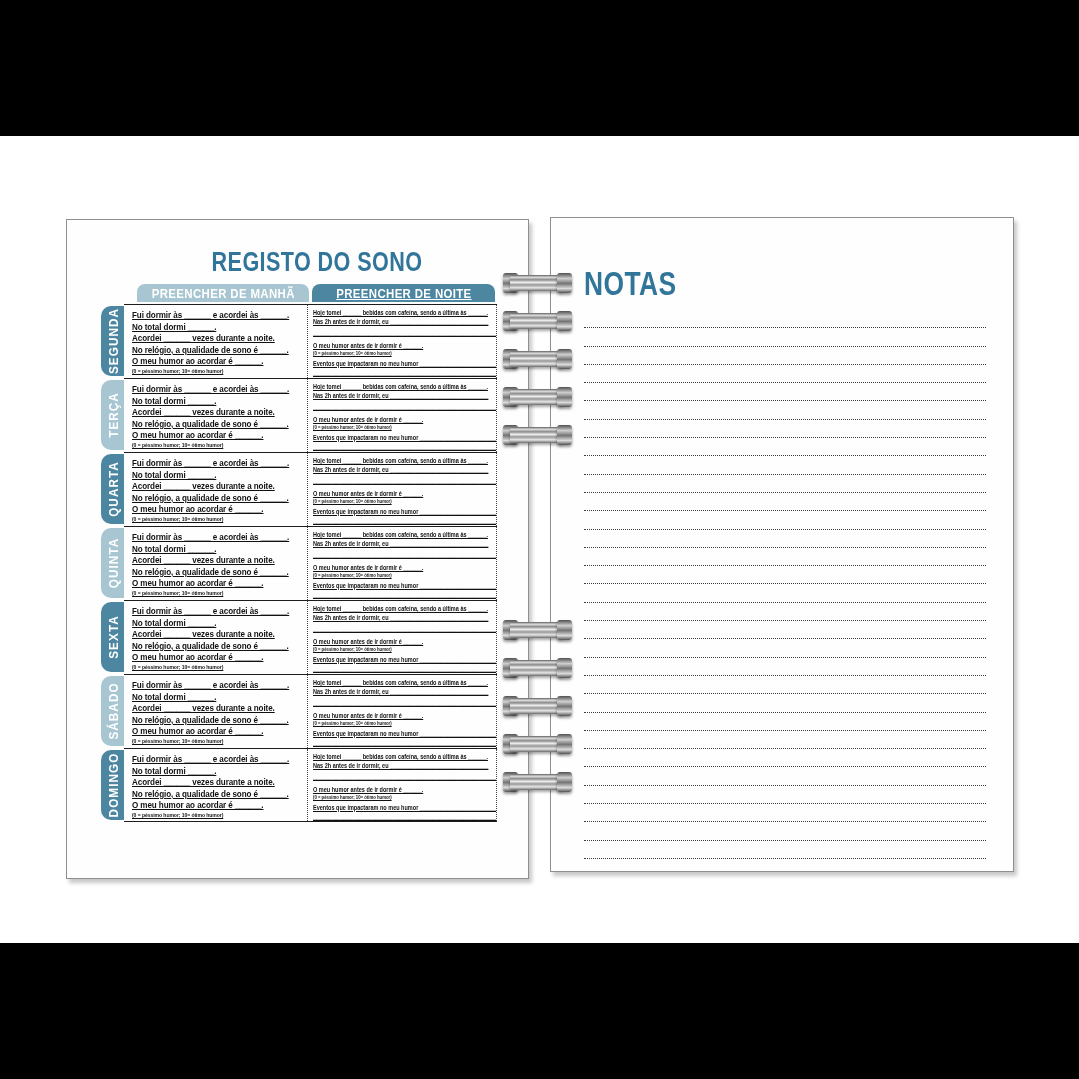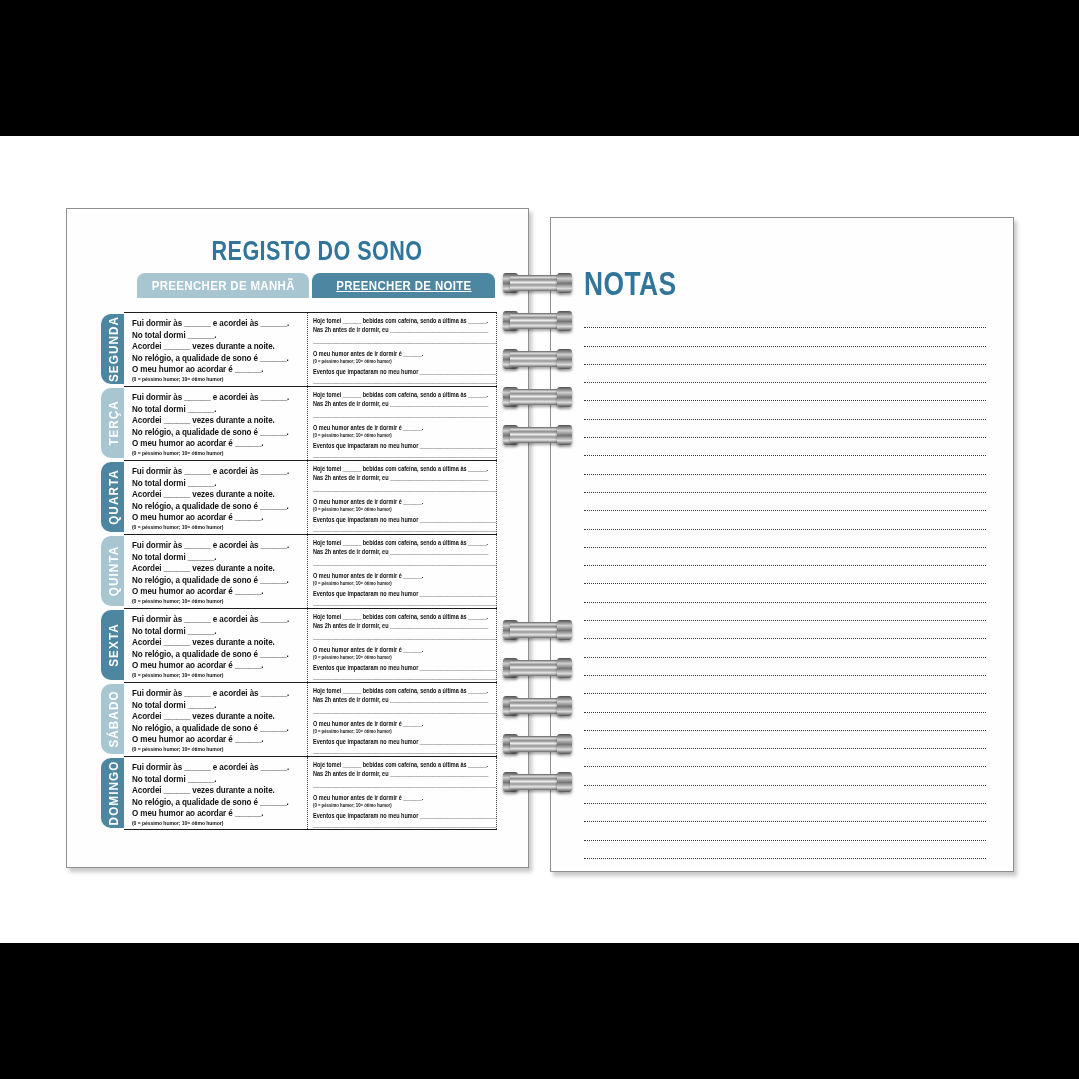--- a/index.html
+++ b/index.html
@@ -4,49 +4,49 @@
 <style>
   html,body{margin:0;padding:0;background:#000;}
   .canvas{position:relative;width:1079px;height:1079px;background:#ffffff;overflow:hidden;
           font-family:"Liberation Sans","DejaVu Sans",sans-serif;color:#111;}
   .black-bar{position:absolute;left:0;width:1079px;background:#000;}
   .black-bar.top{top:0;height:136px;}
   .black-bar.bottom{top:943px;height:136px;}
 
   .page{position:absolute;background:#fefefe;border:1px solid #8f8f8f;
         box-shadow:3px 4px 4px rgba(0,0,0,0.22);}
-  .left-page{left:66px;top:208px;width:461px;height:658px;}
+  .left-page{left:66px;top:219px;width:461px;height:658px;}
   .right-page{left:550px;top:217px;width:462px;height:653px;}
 
   .page-title{font-weight:bold;white-space:nowrap;letter-spacing:0.5px;}
   .left-title{position:absolute;top:27px;left:70px;width:360px;text-align:center;
               font-size:27px;color:var(--title-teal,#31769a);
               transform:scaleX(0.8);transform-origin:center;}
   .notes-title{position:absolute;top:47px;left:33px;font-size:33px;
                color:var(--title-teal,#31769a);transform:scaleX(0.8);transform-origin:0 50%;}
 
   
   .sleep-table{position:absolute;left:34px;top:64px;width:396px;}
-  .header-row{display:flex;margin-left:36px;height:25px;margin-bottom:14px;}
+  .header-row{display:flex;margin-left:36px;height:18px;margin-bottom:2px;}
   .hdr{display:flex;align-items:center;justify-content:center;color:#fff;font-weight:bold;
        font-size:13px;border-radius:8px 8px 0 0;letter-spacing:0.4px;}
   .hdr span{transform:scaleX(0.88);white-space:nowrap;}
   .hdr.morning{width:172px;background:var(--teal-light,#a8c6d2);}
   .hdr.night{width:183px;background:var(--teal-dark,#4c86a1);margin-left:3px;text-decoration:underline;}
 
   .day-row{display:flex;height:74px;}
   .day-tab{position:relative;width:36px;height:70px;margin-top:2px;border-radius:10px 0 0 10px;}
   .day-tab.dark{background:var(--teal-dark,#4c86a1);}
   .day-tab.light{background:var(--teal-light,#a8c6d2);}
   .day-label{position:absolute;top:50%;left:50%;
              transform:translate(-50%,-50%) rotate(-90deg) scaleX(0.9);
              white-space:nowrap;color:#fff;font-weight:bold;font-size:13px;letter-spacing:1.2px;}
   .row-cells{display:flex;flex:1;border-top:1.3px solid #1c1c1c;}
   .day-row:last-child .row-cells{border-bottom:1.3px solid #1c1c1c;}
-  .cell{overflow:hidden;}
+  .cell{overflow:hidden;text-decoration:underline;}
   .morning-cell{width:172px;padding:4px 0 0 8px;}
   .night-cell{width:180px;margin-left:3px;padding:3px 3px 0 5px;
               border-left:1px dotted #444;border-right:1px dotted #444;}
 
   .morning-lines .prompt-line{font-size:9.5px;font-weight:bold;line-height:11.6px;
       white-space:nowrap;transform:scaleX(0.85);transform-origin:0 50%;letter-spacing:-0.1px;}
   .morning-lines .prompt-line.small{font-size:6px;line-height:8px;}
   .night-lines .prompt-line{font-size:6.5px;font-weight:bold;line-height:9.2px;
       white-space:nowrap;transform:scaleX(0.85);transform-origin:0 50%;}
   .night-lines .prompt-line.small{font-size:5px;line-height:6px;}

